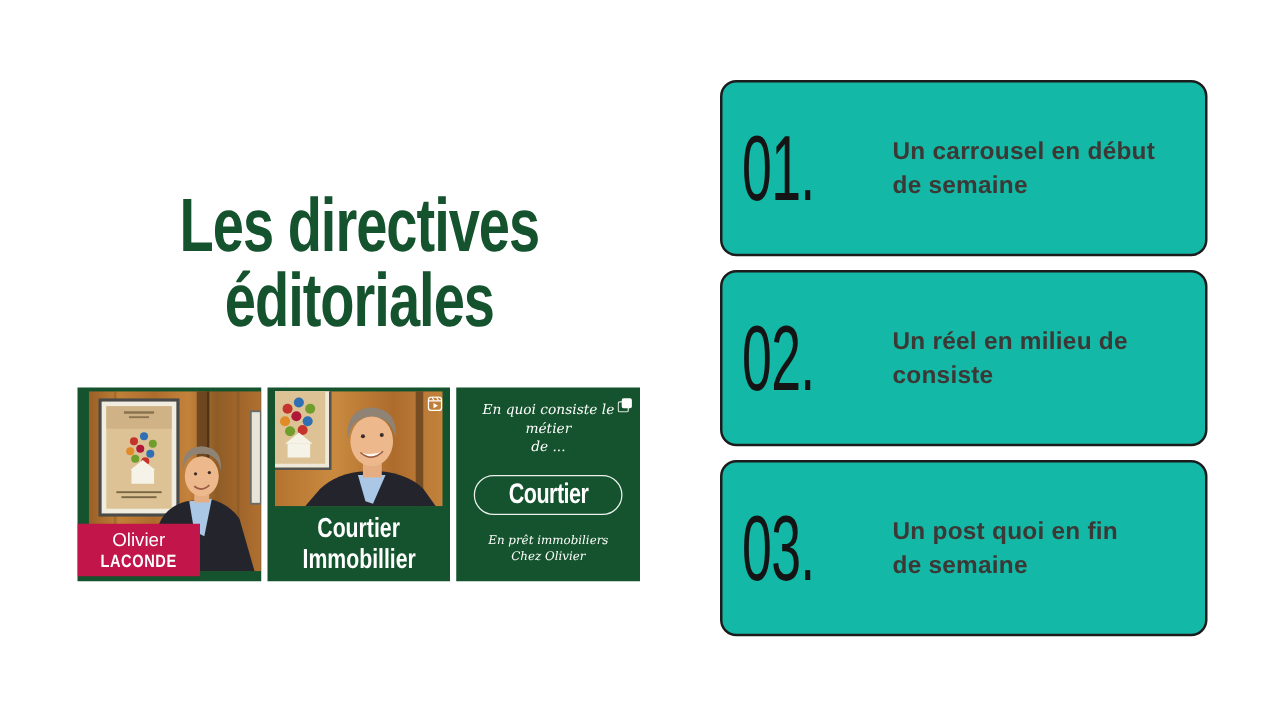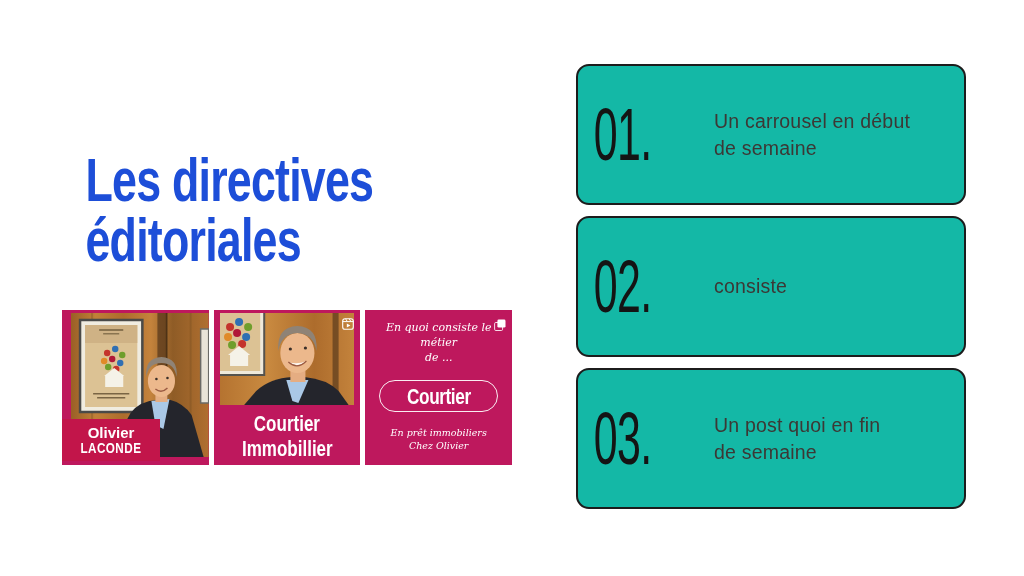--- a/index.html
+++ b/index.html
@@ -1,37 +1,37 @@
 <!DOCTYPE html>
 <html><head>
 <meta charset="utf-8">
 <style>
   html,body{margin:0;padding:0;background:#ffffff;}
   .slide{
     position:relative;width:1024px;height:576px;background:#ffffff;
     overflow:hidden;font-family:"Liberation Sans",sans-serif;
   }
   
-  .title{position:absolute;left:35px;top:150px;width:505px;margin:0;text-align:left;color:#1d4ed8;}
+  .title{position:absolute;left:35px;top:150px;width:505px;margin:0;text-align:center;color:#14532d;}
   .title-line{
     display:block;font-size:56px;line-height:60px;font-weight:700;letter-spacing:-1px;
     transform:scale(0.80,1.08);transform-origin:center;
     font-family:"Liberation Sans",sans-serif;
   }
   
   .strip{position:absolute;left:62px;top:310px;width:450px;height:155px;display:flex;gap:5px;}
-  .tile{position:relative;flex:1;background:#be185d;overflow:hidden;margin:0;}
+  .tile{position:relative;flex:1;background:#14532d;overflow:hidden;margin:0;}
   .photo1{position:absolute;left:9px;top:3px;right:0;bottom:8px;}
   .photo2{position:absolute;left:6px;right:6px;top:3px;height:92px;}
   .photo1 svg,.photo2 svg{width:100%;height:100%;display:block;}
   .name-label{
     position:absolute;left:0;bottom:4px;width:98px;height:42px;background:#c2154a;color:#fff;
     display:flex;flex-direction:column;align-items:center;justify-content:center;gap:1px;
   }
-  .name-first{font-size:15px;font-weight:700;line-height:16px;}
+  .name-first{font-size:15px;font-weight:400;line-height:16px;}
   .name-last{font-size:13px;font-weight:700;line-height:14px;letter-spacing:0.5px;transform:scale(0.9,1.1);}
   .band{
     position:absolute;left:0;right:0;top:95px;bottom:0;color:#fff;
     display:flex;flex-direction:column;align-items:center;justify-content:center;gap:3px;
   }
   .band-line{display:block;font-size:20px;font-weight:700;line-height:22px;transform:scale(0.85,1.1);}
   .corner-icon{position:absolute;top:6px;right:6px;width:12px;height:12px;}
   .t3-heading{
     position:absolute;top:10px;left:6px;right:6px;text-align:center;color:#fff;
     font-family:"DejaVu Serif",serif;font-style:italic;font-size:11px;line-height:15px;
@@ -54,21 +54,21 @@
     box-sizing:border-box;height:141px;margin-bottom:11px;background:#14b8a6;
     border:2px solid #1c1c1c;border-radius:13px;display:flex;align-items:center;
   }
   .card-number{
     flex:0 0 136px;box-sizing:border-box;padding-left:27px;color:#141414;
     font-size:74px;font-weight:400;letter-spacing:-1px;line-height:1;
     transform:scale(0.58,1);transform-origin:left center;white-space:nowrap;
     font-family:"Liberation Sans",sans-serif;
   }
   .card-text{color:#3c3835;font-size:19.5px;line-height:27px;letter-spacing:0.2px;}
-  .card-text span{display:block;}
+  .card-text span{display:block;font-weight:bold;}
 </style>
 </head>
 <body>
 
 <div class="slide">
 
   <h1 class="title">
     <span class="title-line">Les directives</span>
     <span class="title-line">éditoriales</span>
   </h1>
@@ -209,20 +209,21 @@
       <div class="card-number">01.</div>
       <div class="card-text">
         <span>Un carrousel en début</span>
         <span>de semaine</span>
       </div>
     </div>
 
     <div class="card">
       <div class="card-number">02.</div>
       <div class="card-text">
+        <span>Un réel en milieu de</span>
         <span>consiste</span>
       </div>
     </div>
 
     <div class="card">
       <div class="card-number">03.</div>
       <div class="card-text">
         <span>Un post quoi en fin</span>
         <span>de semaine</span>
       </div>

